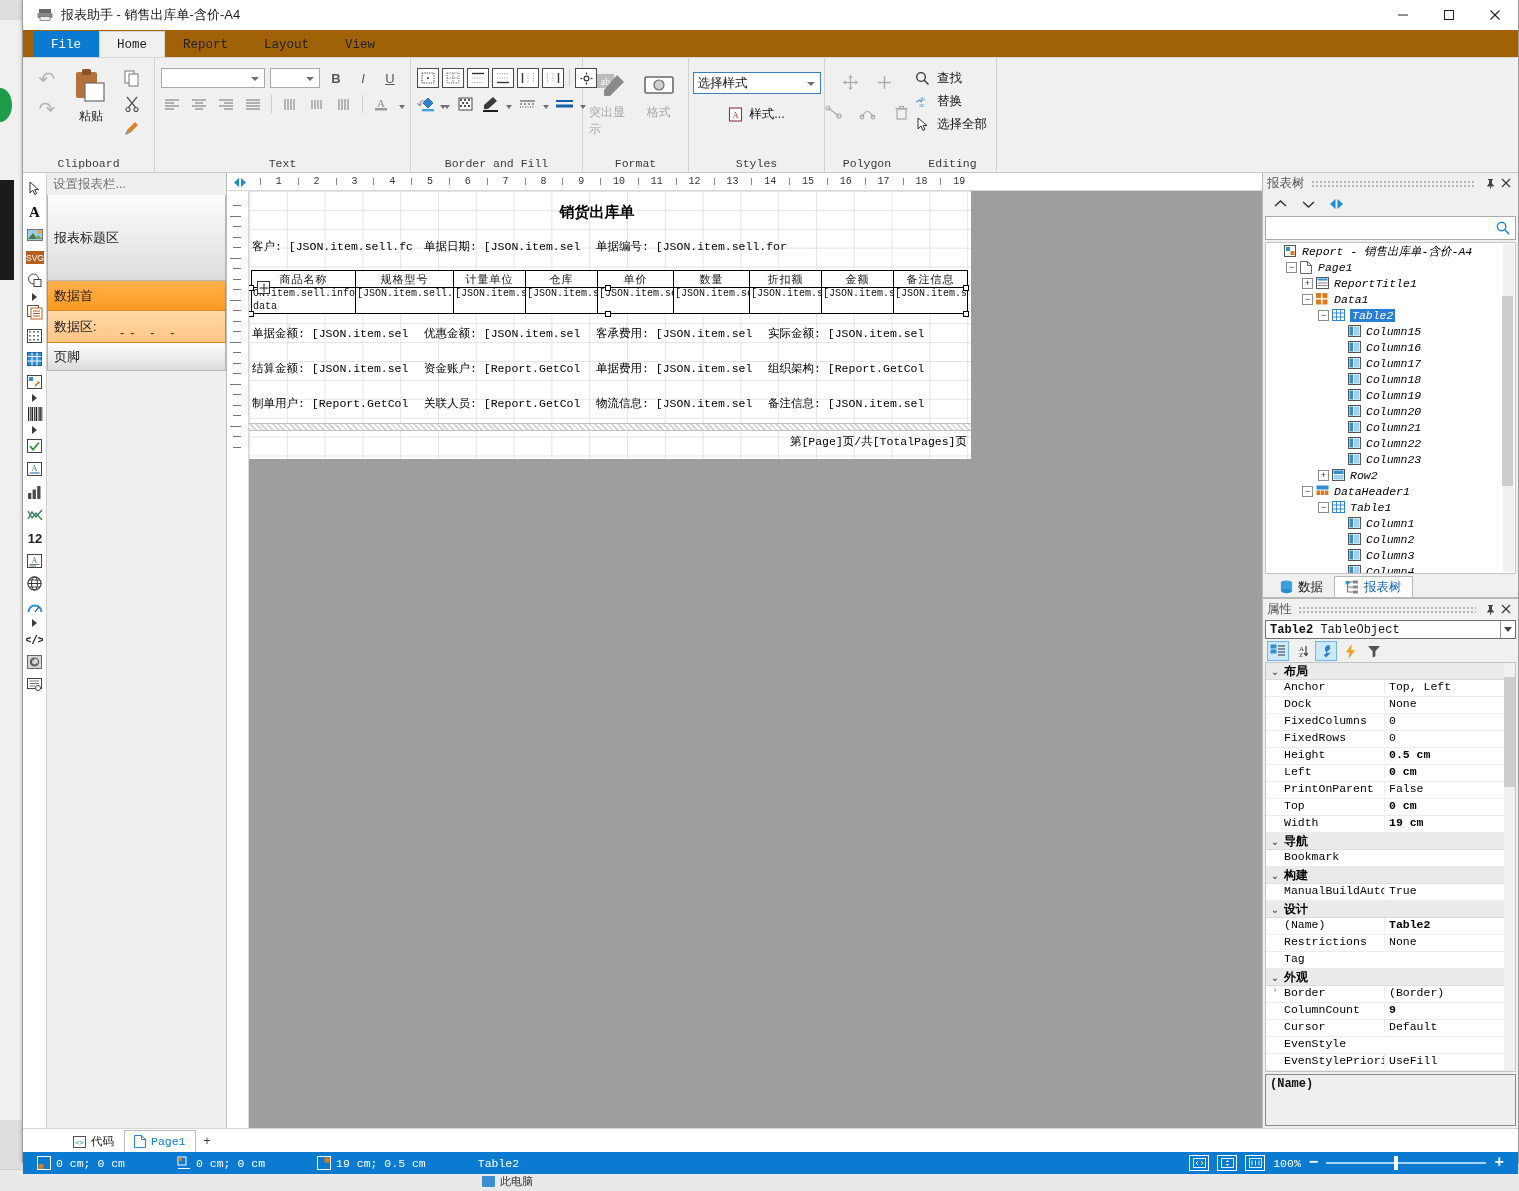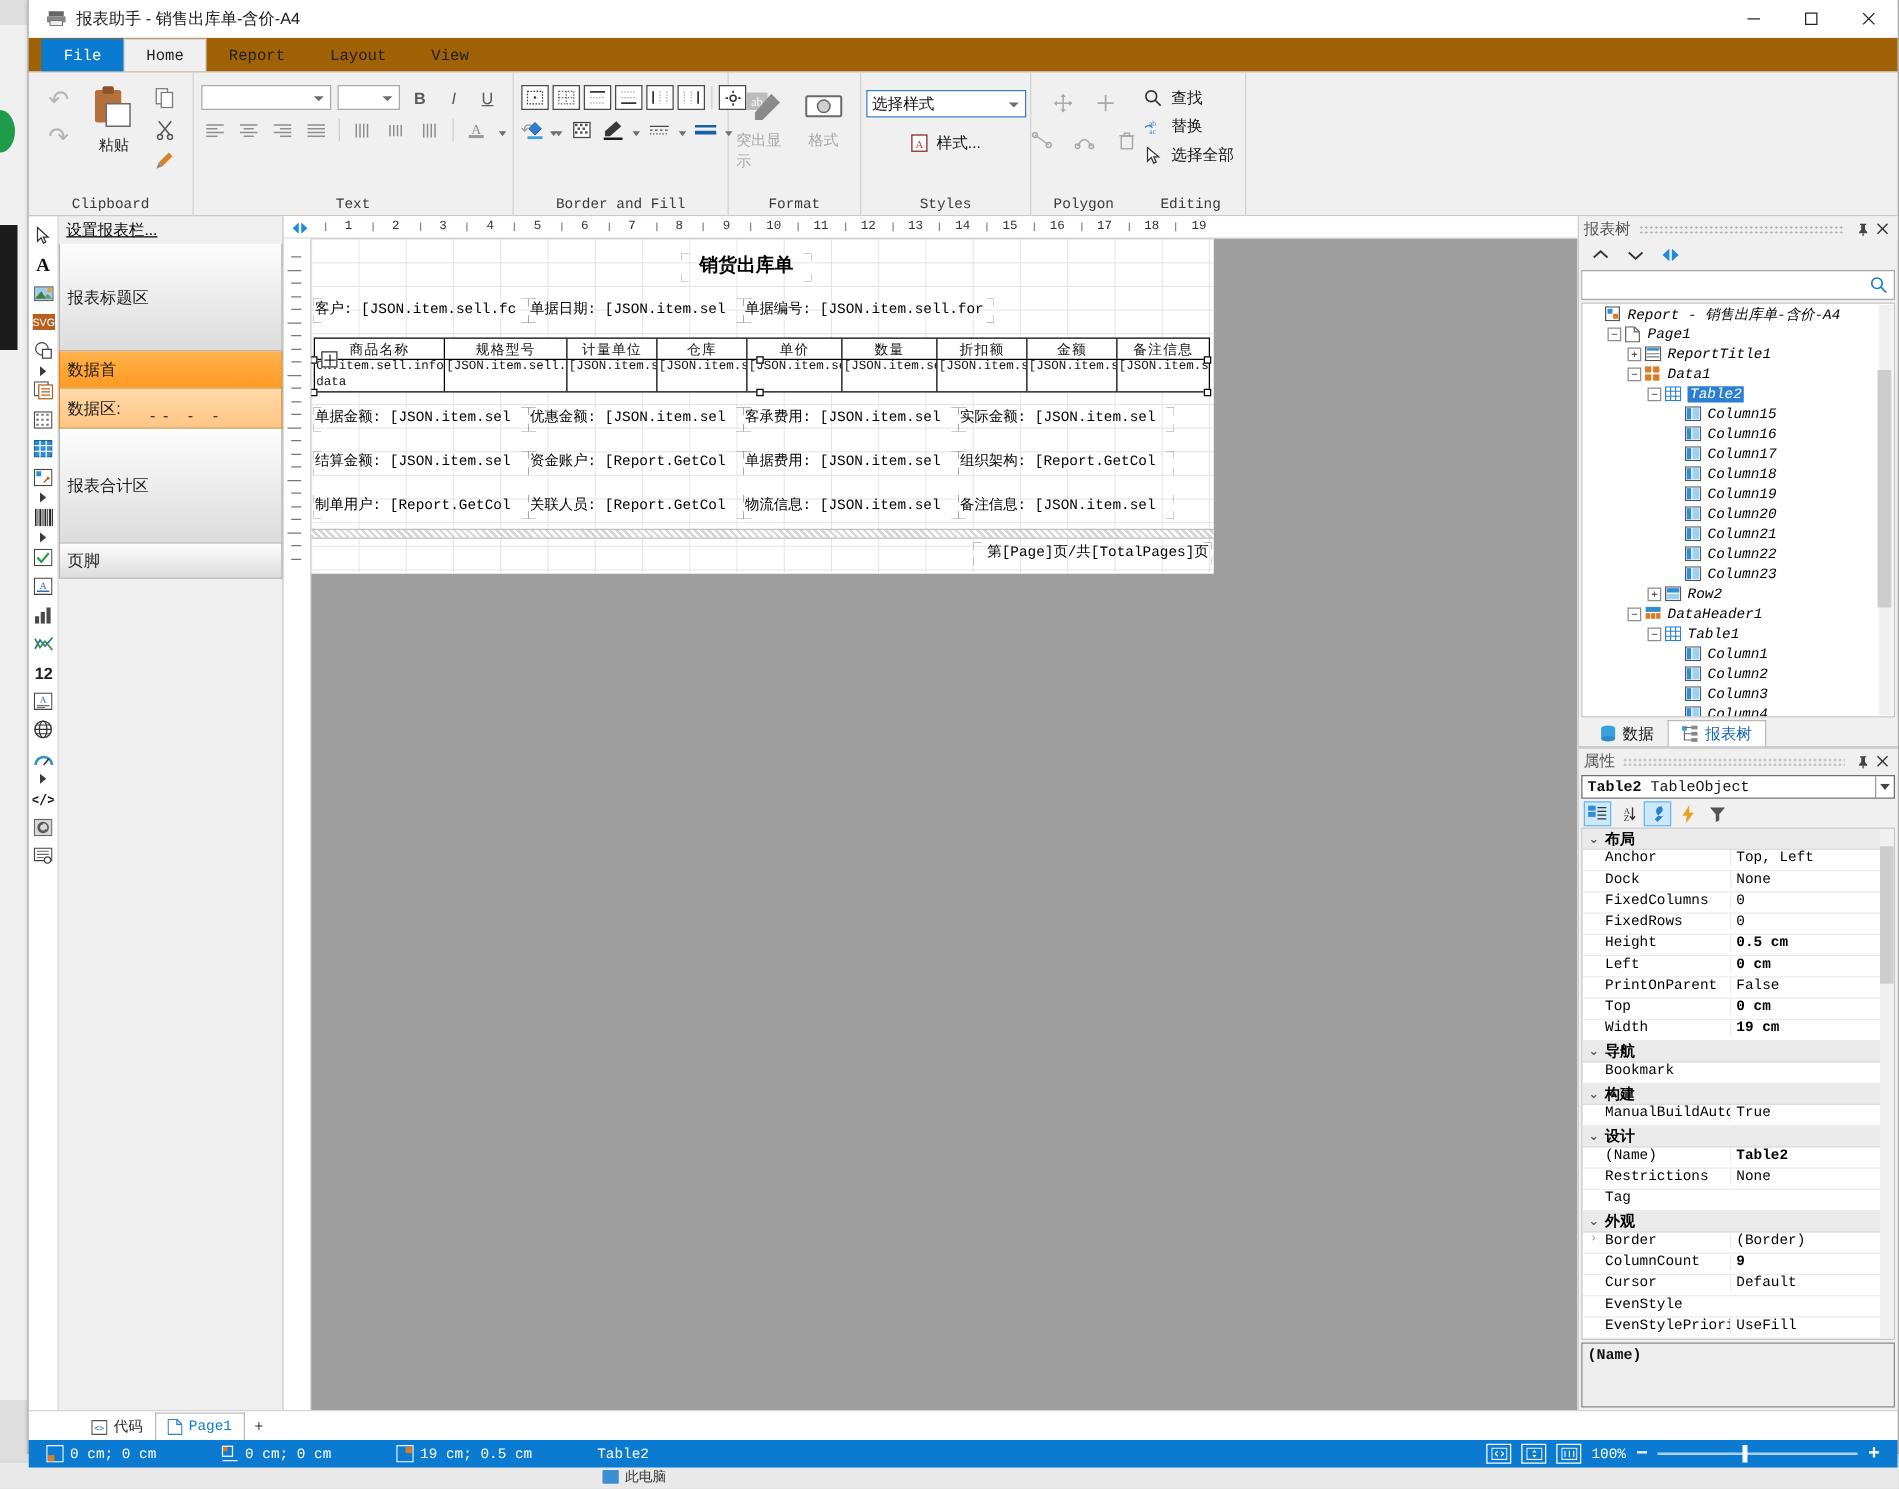--- a/index.html
+++ b/index.html
@@ -118,21 +118,21 @@
   #tool-strip { width:24px; background:#fff; border-right:1px solid #cfcfcf;
     display:flex; flex-direction:column; align-items:center; padding-top:4px; }
   .tool { width:22px; height:23px; display:flex; align-items:center; justify-content:center; }
   .tool-caret { width:22px; height:9px; display:flex; align-items:center; justify-content:center; }
   .tool-caret::after { content:""; border-top:4px solid transparent;
     border-bottom:4px solid transparent; border-left:5px solid #3b3b3b; }
 
   
   #bands-panel { width:180px; background:#efefef; border-right:1px solid #bdbdbd;
     display:flex; flex-direction:column; }
-  #bands-head { height:22px; padding:3px 0 0 6px; font-size:12.5px; color:#000000;text-decoration:underline; }
+  #bands-head { height:22px; padding:3px 0 0 6px; font-size:12.5px; color:#737373; }
   .band { border:1px solid #b6b6b6; border-top:none; position:relative;
     background:linear-gradient(#fdfdfd,#dcdcdc); font-size:13px; color:#1b1b1b;
     padding:6px; }
   .band.sel-head { background:linear-gradient(#ffb24d,#ff9a22); border-color:#d08a2a; }
   .band.sel-data { background:linear-gradient(#ffd9a8,#ffc585); border-color:#d08a2a; }
   #band-title { height:86px; display:flex; align-items:center; }
   #band-dhead { height:30px; display:flex; align-items:center; }
   #band-data { height:32px; display:flex; align-items:center; position:relative; }
   #band-data .dots { position:absolute; left:72px; top:14px; letter-spacing:6px; color:#333; }
   #band-total { height:92px; display:flex; align-items:center; }
@@ -910,23 +910,20 @@
       <div id="bands-head">设置报表栏...</div>
       <div class="band" id="band-title">
         <span>报表标题区</span>
         </div>
       <div class="band sel-head" id="band-dhead">
         <span>数据首</span>
         </div>
       <div class="band sel-data" id="band-data">
         <span>数据区:</span>
         <span class="dots">--  -  -</span>
-        </div>
-      <div class="band" id="band-total">
-        <span>报表合计区</span>
         </div>
       <div class="band" id="band-foot">
         <span>页脚</span>
         </div>
     </div>
 
     <div id="canvas-area">
       <div id="ruler-h">
         <div id="ruler-nav">
           <svg width="14" height="9" viewBox="0 0 14 9">

